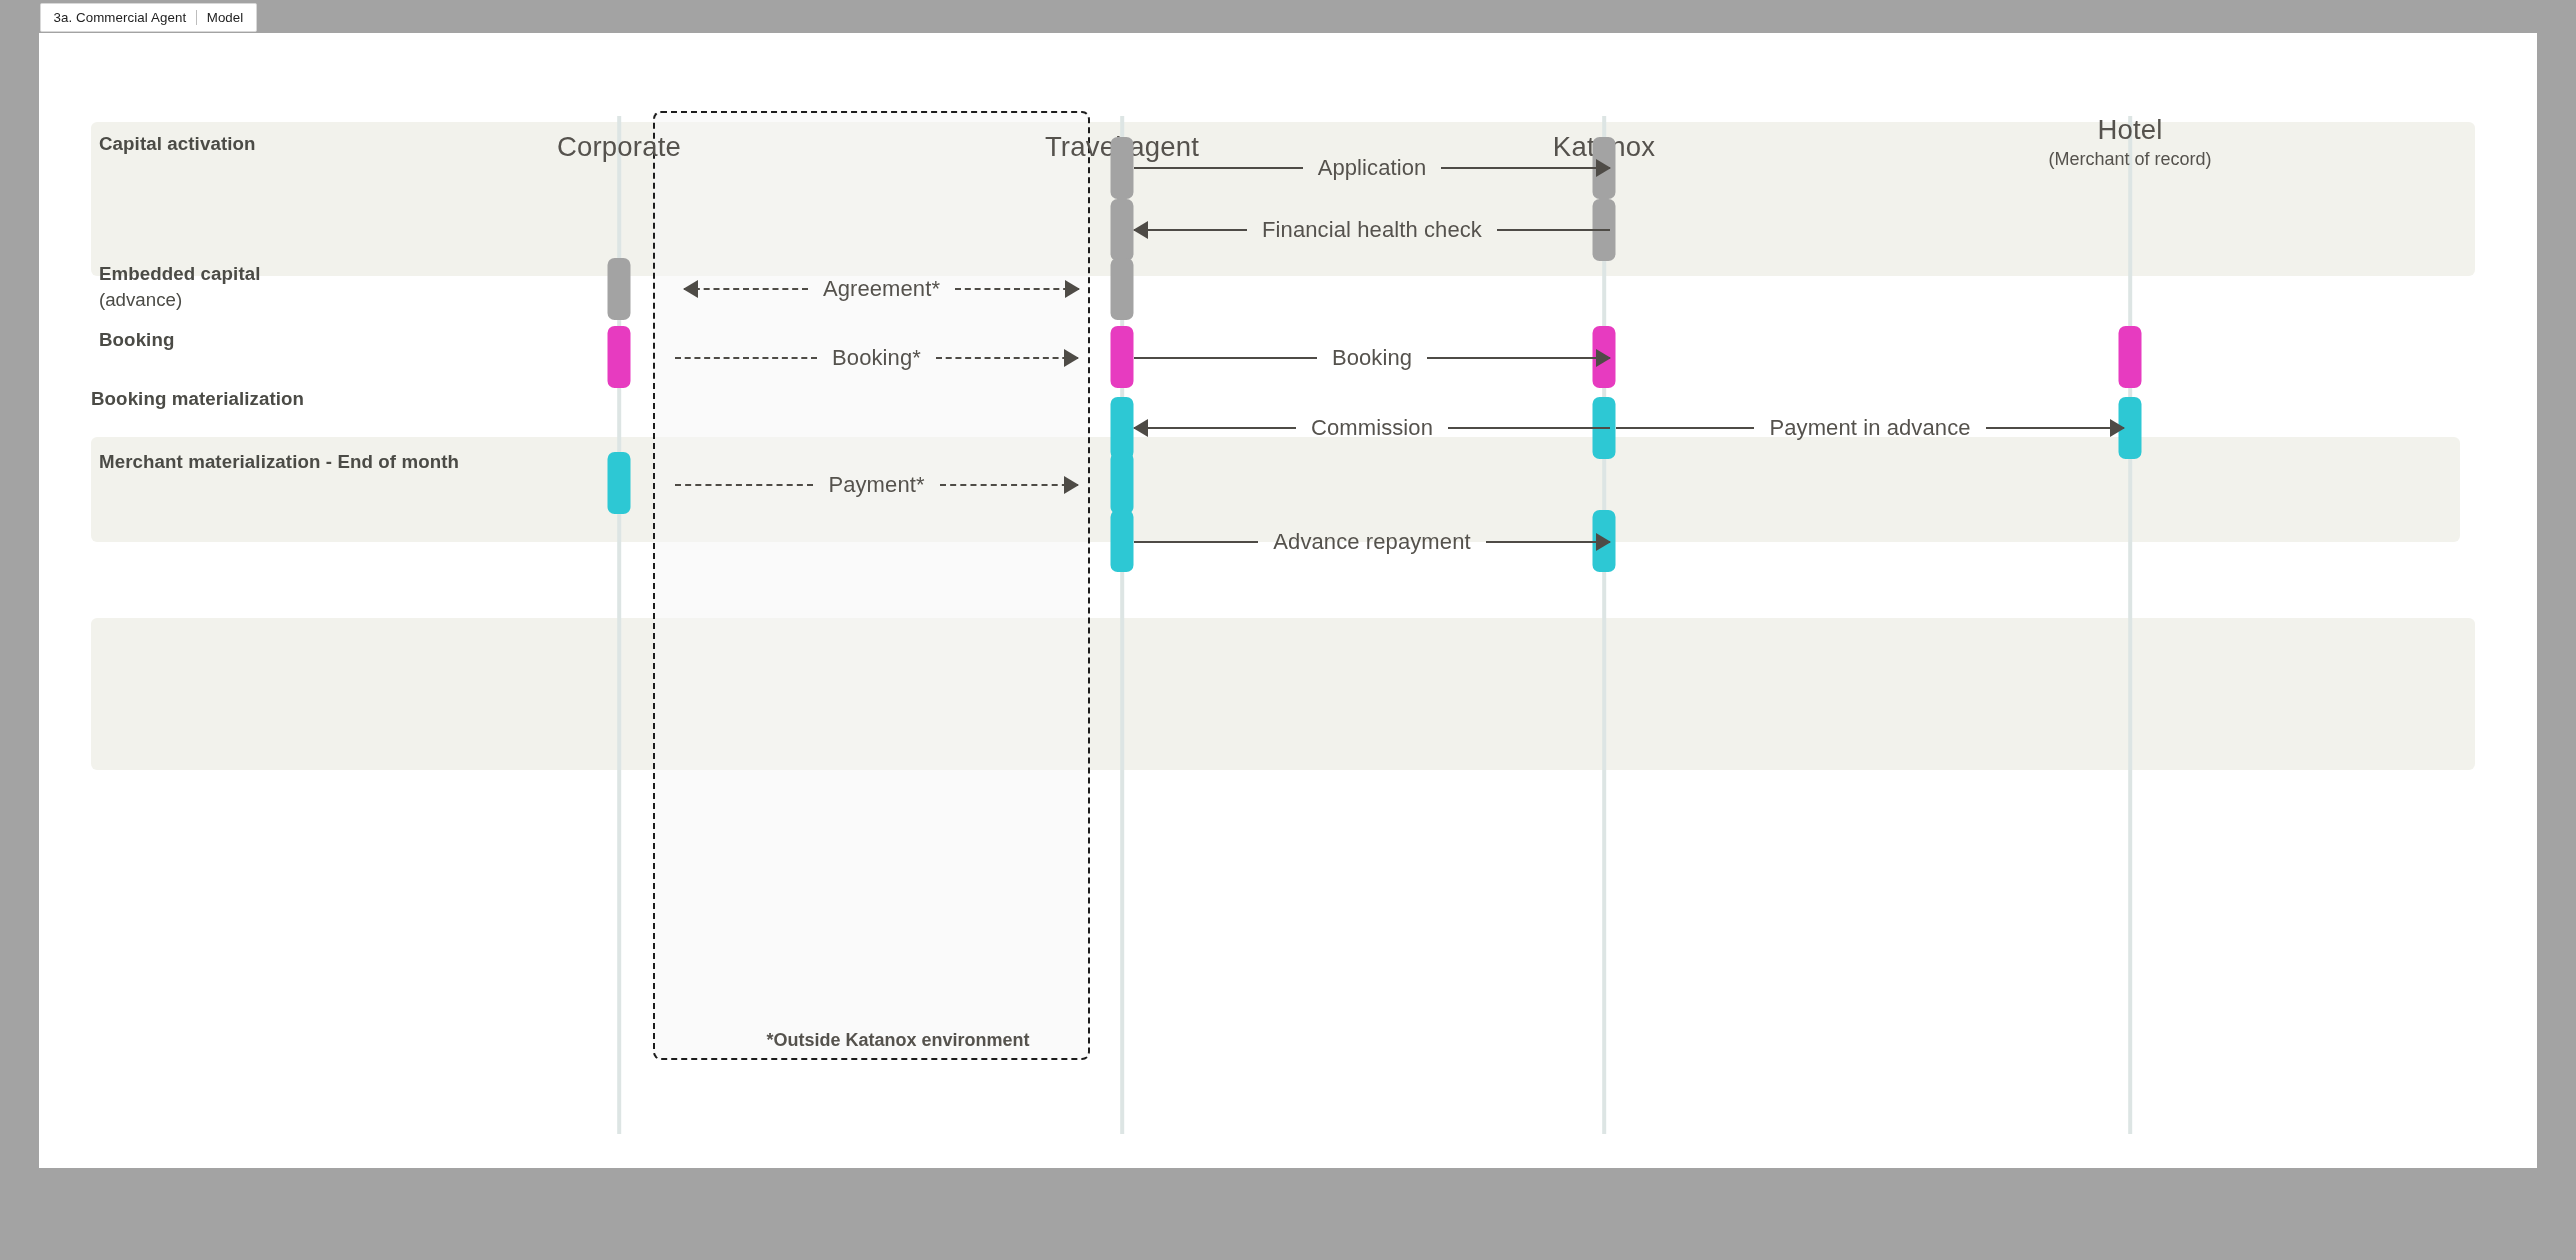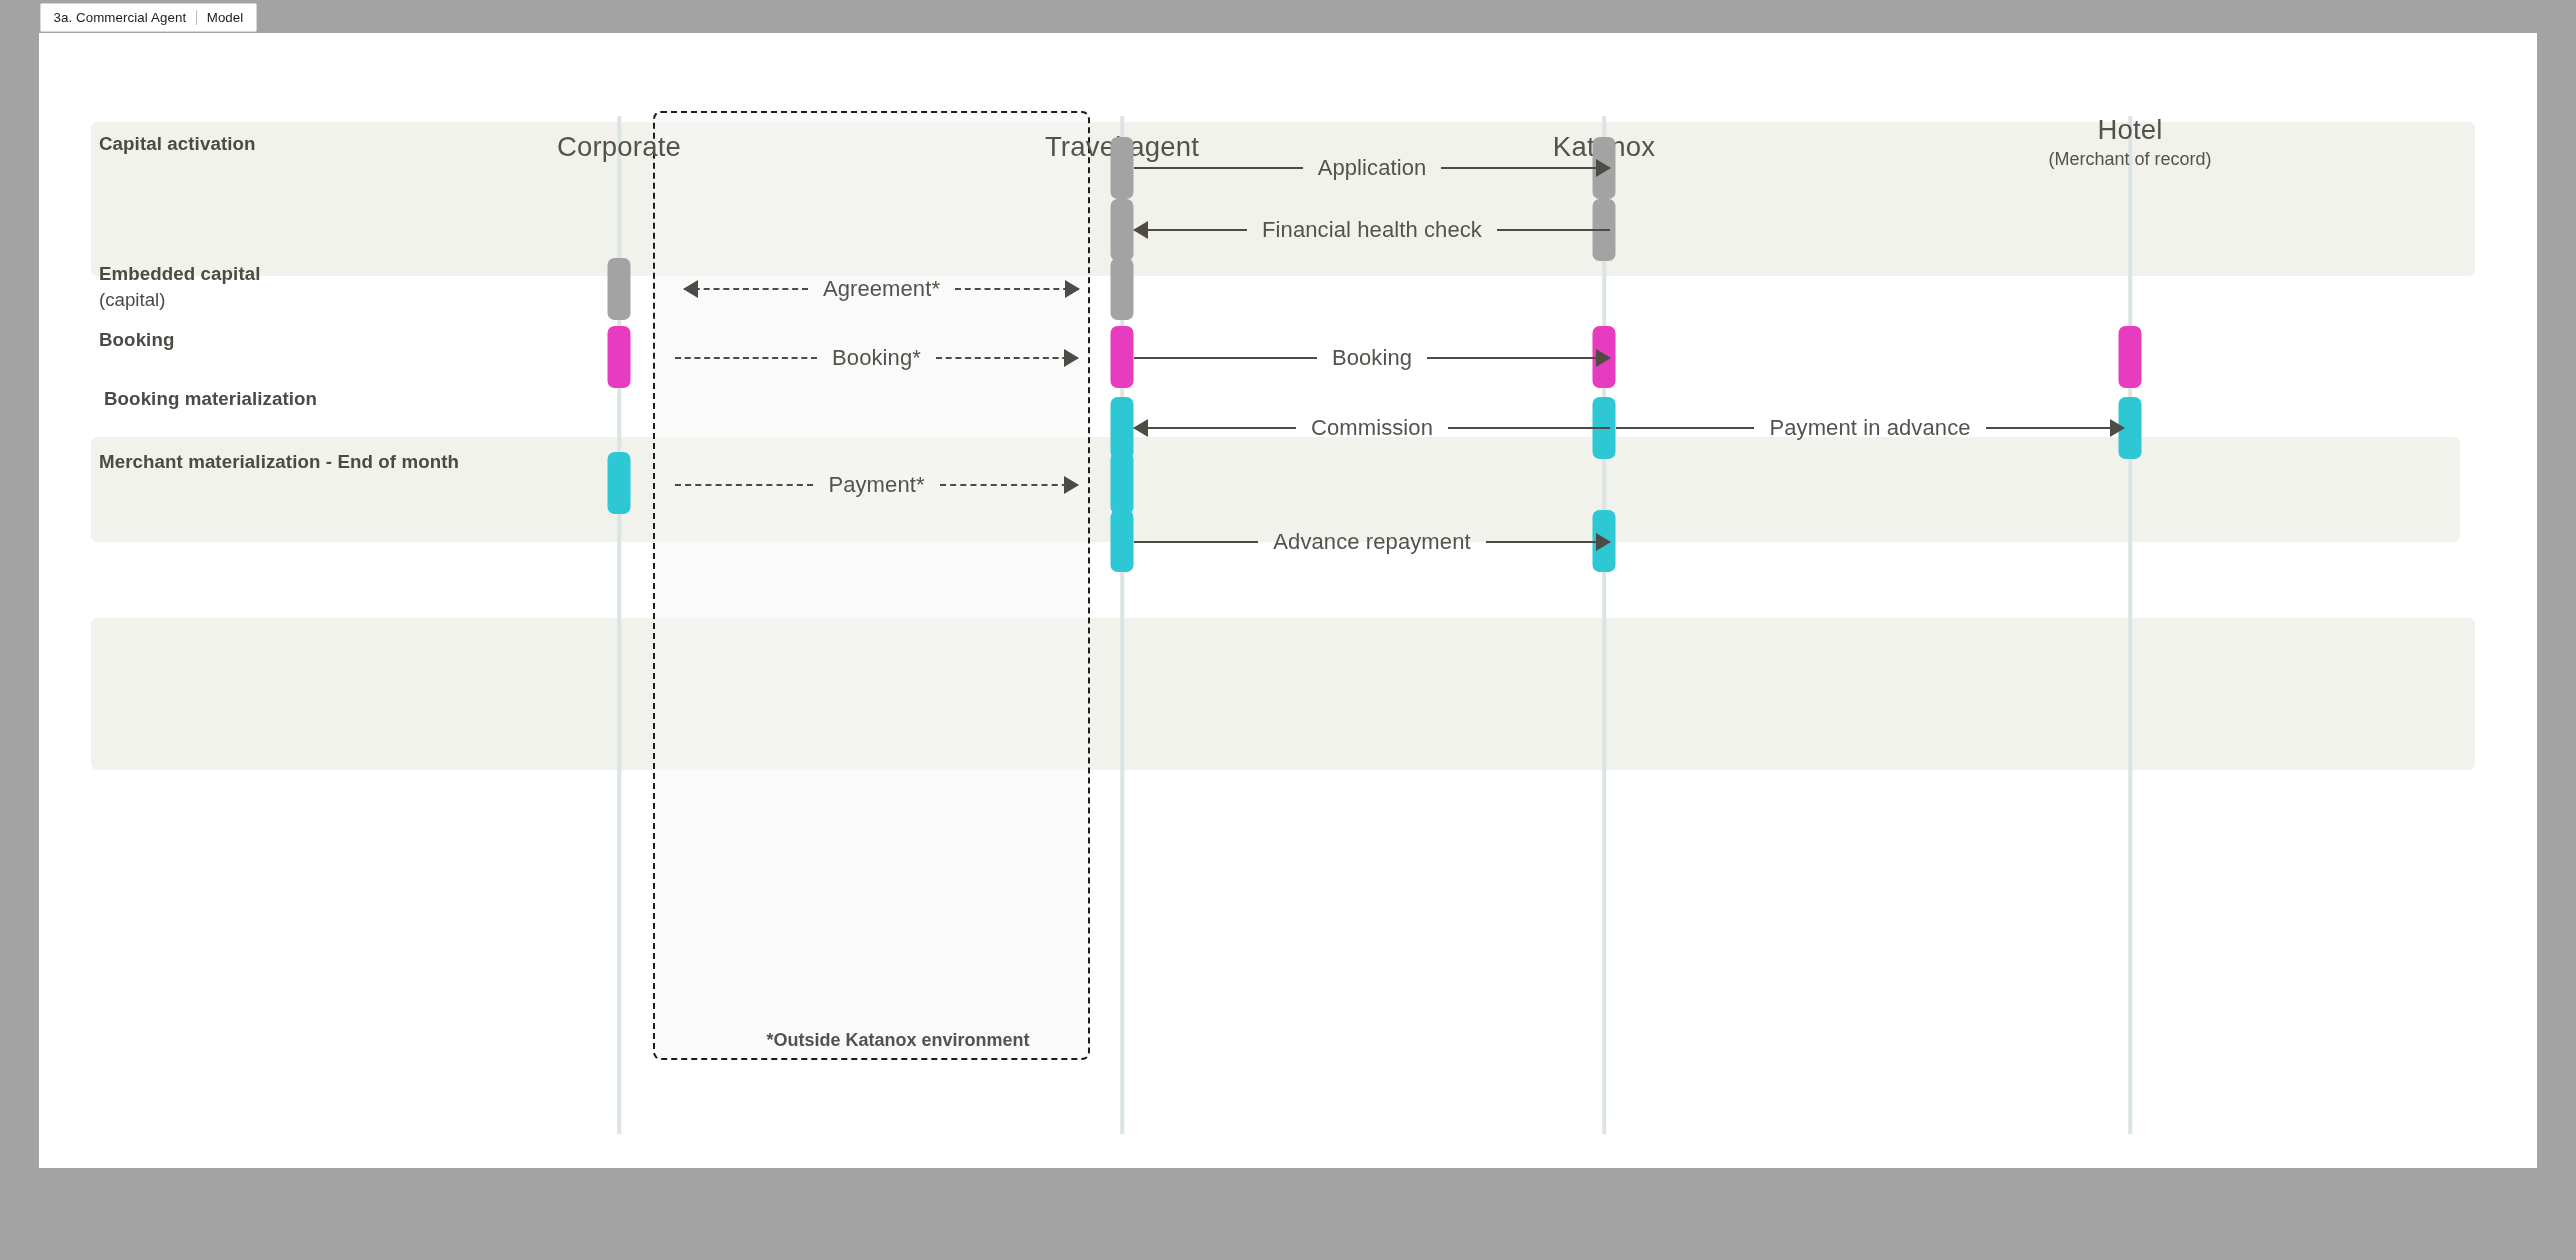--- a/index.html
+++ b/index.html
@@ -77,23 +77,23 @@
     <div class="lifeline" style="left:2091px;top:83px;height:1018px;"></div>
 
     <div class="colhead" style="left:580px;top:98px;">Corporate</div>
     <div class="colhead" style="left:1083px;top:98px;">Travel agent</div>
     <div class="colhead" style="left:1565px;top:98px;">Katanox</div>
     <div class="colhead" style="left:2091px;top:81px;">Hotel</div>
     <div class="colsub" style="left:2091px;top:116px;">(Merchant of record)</div>
 
     <div class="rowlabel" style="left:60px;top:100px;">Capital activation</div>
     <div class="rowlabel" style="left:60px;top:230px;">Embedded capital</div>
-    <div class="rowsub" style="left:60px;top:256px;">(capital)</div>
+    <div class="rowsub" style="left:60px;top:256px;">(advance)</div>
     <div class="rowlabel" style="left:60px;top:296px;">Booking</div>
-    <div class="rowlabel" style="left:52px;top:355px;margin-left:13px;">Booking materialization</div>
+    <div class="rowlabel" style="left:52px;top:355px;">Booking materialization</div>
     <div class="rowlabel" style="left:60px;top:418px;">Merchant materialization - End of month</div>
 
     <div class="actbar" style="left:1083px;top:104px;height:62px;background:#a3a3a3;"></div>
     <div class="actbar" style="left:1565px;top:104px;height:62px;background:#a3a3a3;"></div>
     <div class="actbar" style="left:1083px;top:166px;height:62px;background:#a3a3a3;"></div>
     <div class="actbar" style="left:1565px;top:166px;height:62px;background:#a3a3a3;"></div>
 
     <div class="actbar" style="left:580px;top:225px;height:62px;background:#a3a3a3;"></div>
     <div class="actbar" style="left:1083px;top:225px;height:62px;background:#a3a3a3;"></div>
 

